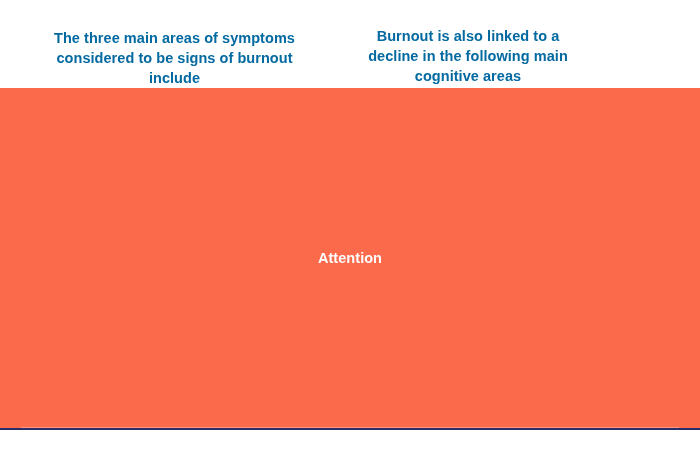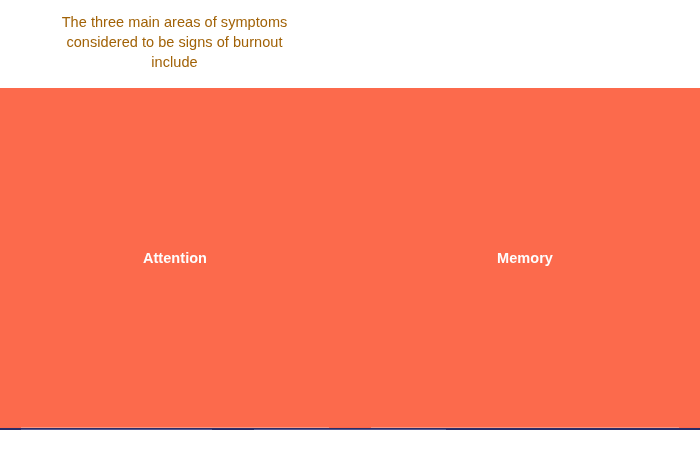--- a/index.html
+++ b/index.html
@@ -26,42 +26,42 @@
     top: 0;
     display: flex;
     flex-direction: column;
     align-items: center;
   }
 
   .column-left  { left: 36px;  width: 277px; }
   .column-right { left: 327px; width: 282px; }
 
   .heading {
-    margin: 0;
+    margin: 16px;
     padding: 0;
     font-size: 14.5px;
     line-height: 20px;
-    font-weight: normal;
-    color: #a16207;
+    font-weight: bold;
+    color: #0369a1;
     text-align: center;
     letter-spacing: 0.05px;
     width: 100%;
     box-sizing: border-box;
   }
 
   .column-left .heading  { padding-top: 12px; padding-left: 18px; padding-right: 18px; }
   .column-right .heading { padding-top: 10px; padding-left: 24px; padding-right: 24px; }
 
   .panel {
     position: absolute;
     left: 0;
     width: 100%;
     box-sizing: border-box;
     display: flex;
-    flex-direction: row;
+    flex-direction: column;
   }
 
   .panel-navy {
     top: 90px;
     height: 340px;
     background: #2a2d68;
   }
 
   .panel-orange {
     top: 88px;
@@ -127,25 +127,24 @@
     <div class="panel-item">
       <span class="item-text">Alienation from
 work-related activities</span>
       <span class="divider"></span>
     </div>
     <div class="panel-item">
       <span class="item-text">Reduced performance</span>
     </div>
   </div>
 
+  <div class="column column-right">
+    <div class="heading">Burnout is also linked to a decline in the following main cognitive areas</div>
+  </div>
 
   <div class="panel panel-orange">
     <div class="panel-item">
       <span class="item-text">Attention</span>
-      <span class="divider"></span>
-    </div>
-    <div class="panel-item">
-      <span class="item-text">Memory</span>
       <span class="divider"></span>
     </div>
   </div>
 
 </div>
 
 </body></html>

